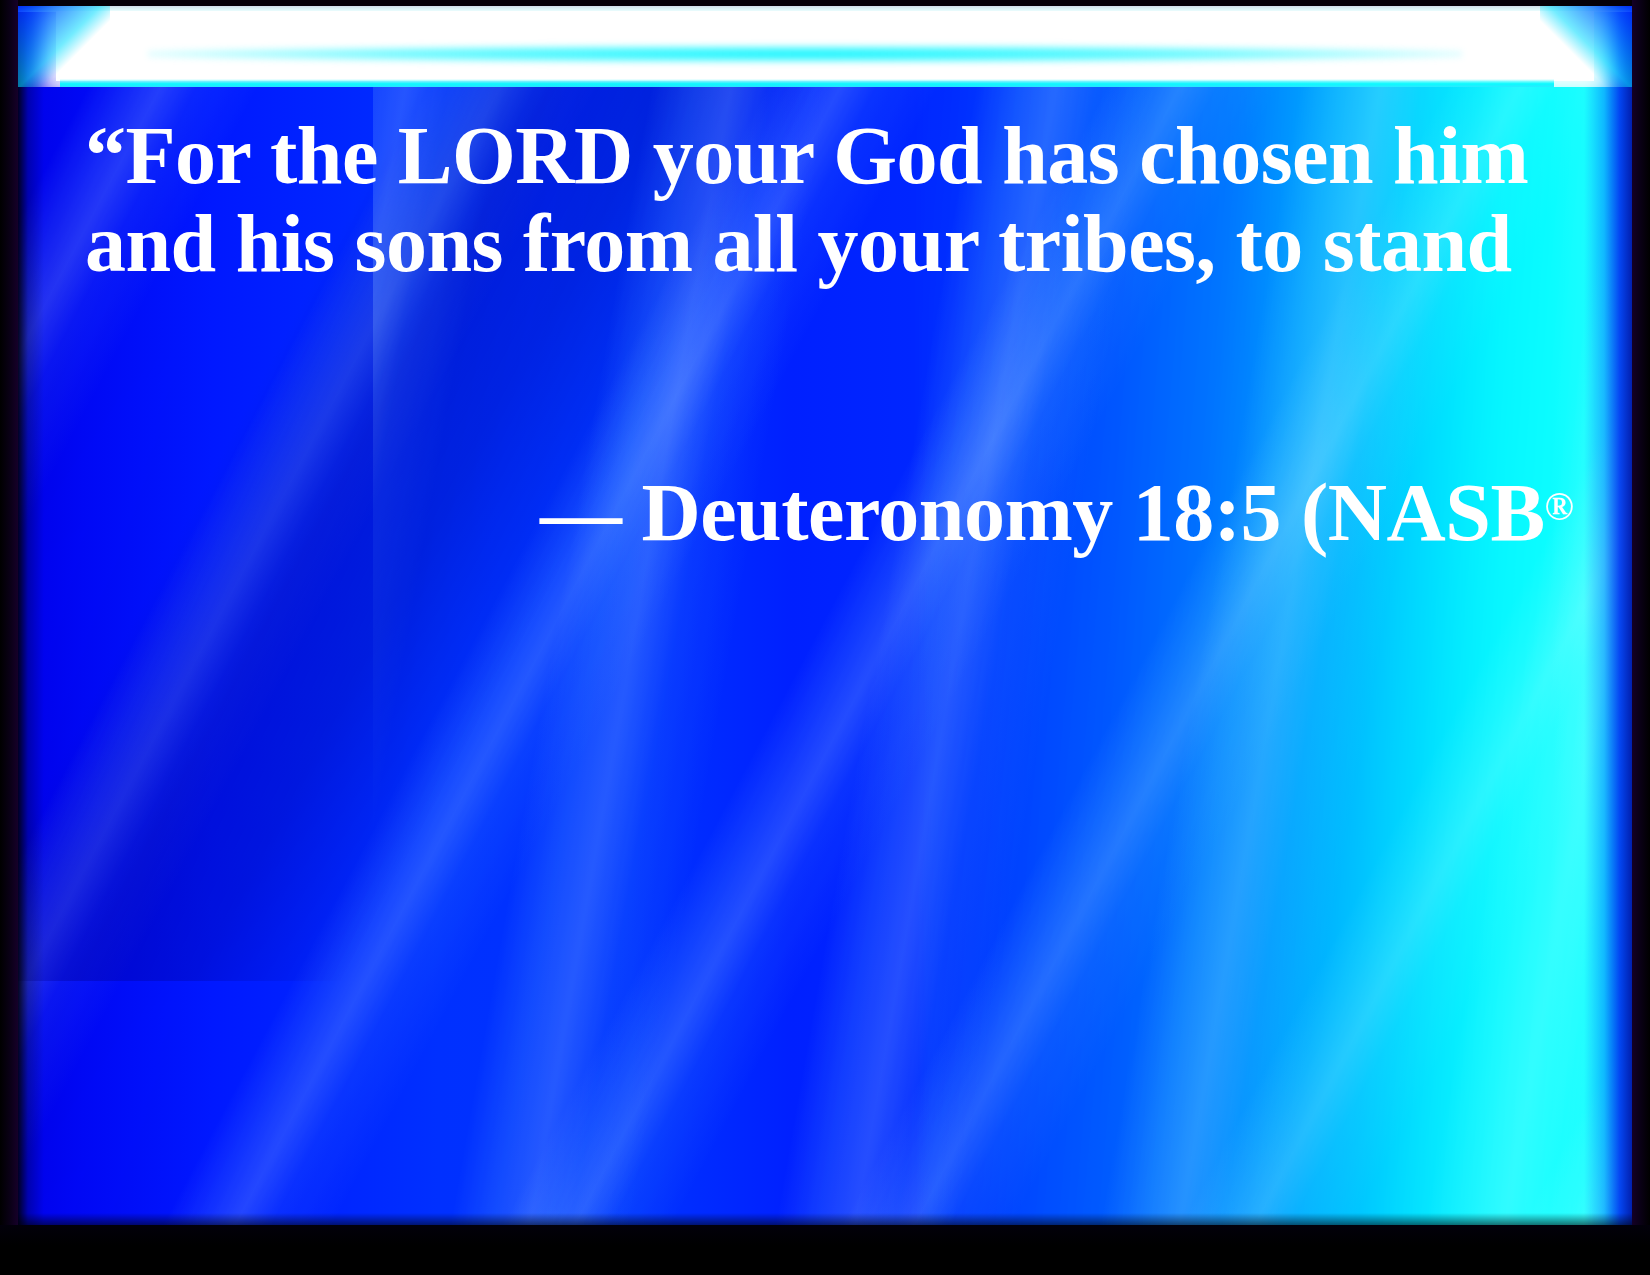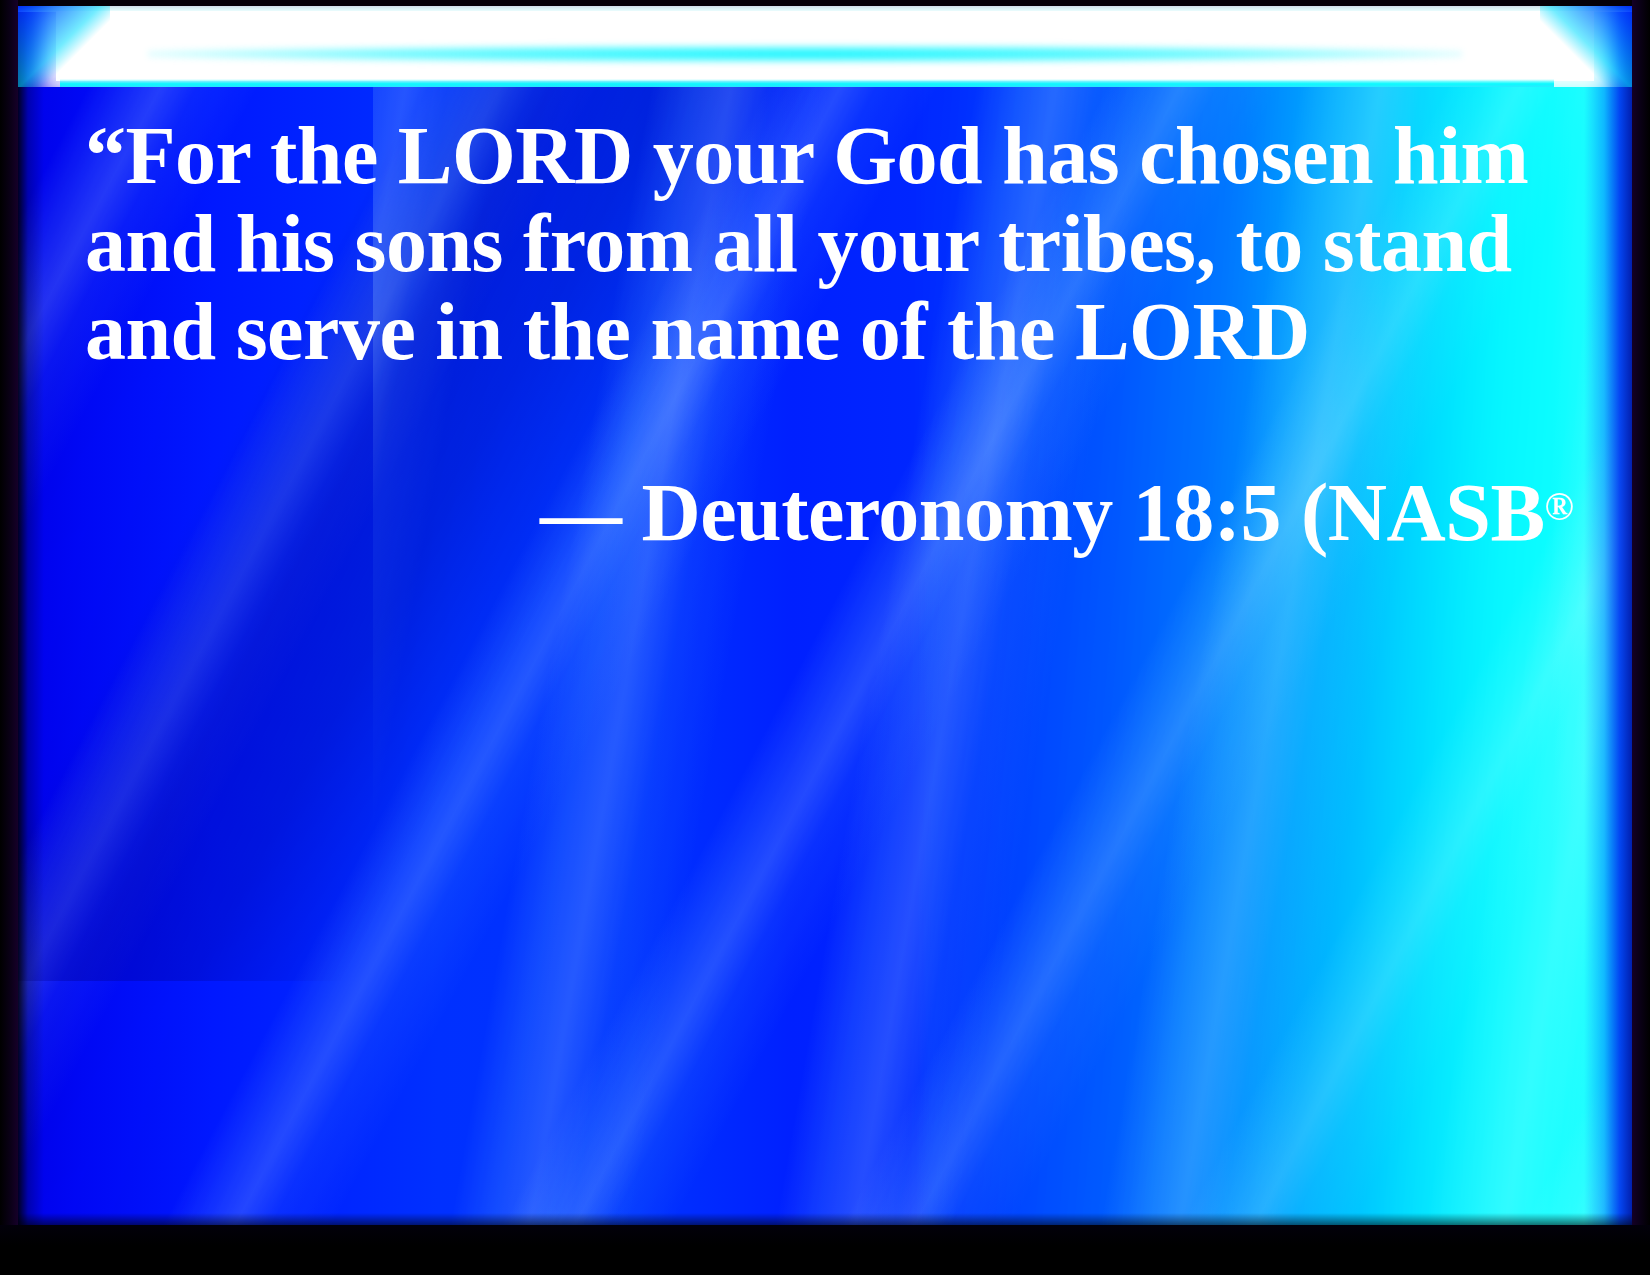--- a/index.html
+++ b/index.html
@@ -274,21 +274,20 @@
     <div class="white-plate"></div>
     <div class="cyan-underglow"></div>
     <div class="cyan-lip"></div>
     <div class="corner-cut-left"></div>
     <div class="corner-cut-right"></div>
   </div>
 
   <div id="verse-block">
     <div class="verse-line">“For the LORD your God has chosen him</div>
     <div class="verse-line">and his sons from all your tribes, to stand</div>
-    <div class="verse-line">and serve in the name of the LORD</div>
   </div>
 
   <div id="attribution"><span>—</span><span>&nbsp;</span><span>Deuteronomy</span><span>&nbsp;</span><span>18:5</span><span>&nbsp;</span><span>(NASB</span><span class="reg-mark">®</span></div>
 
   <div id="frame-top"></div>
   <div id="frame-left"></div>
   <div id="frame-right"></div>
   <div id="frame-bottom"></div>
 
 </div>

